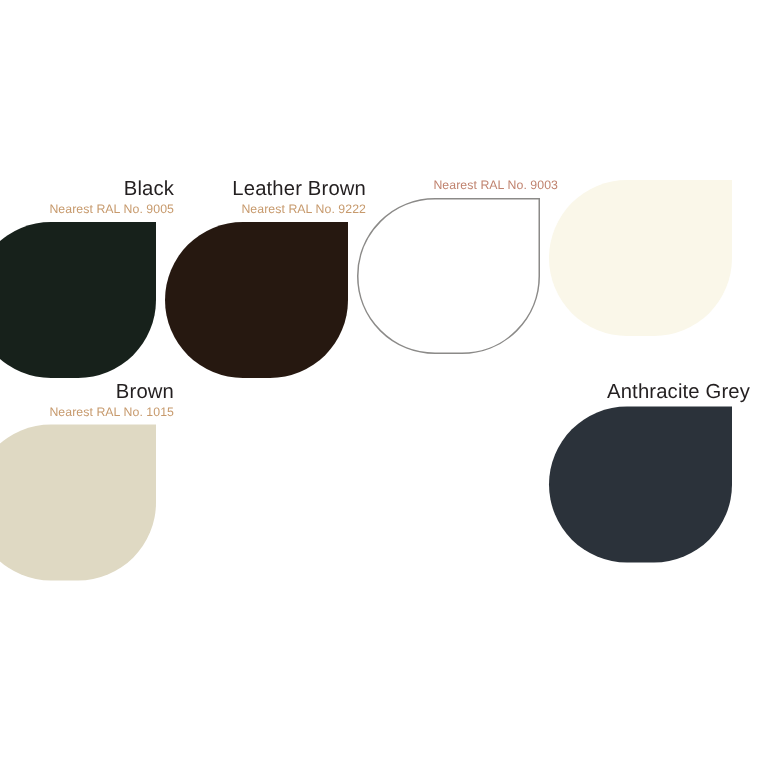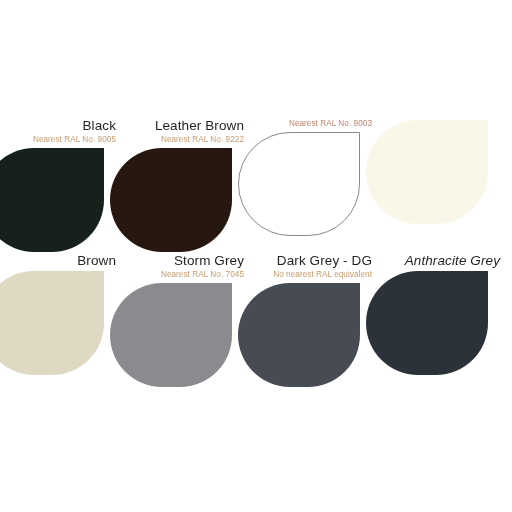--- a/index.html
+++ b/index.html
@@ -110,44 +110,27 @@
     <div class="swatch-cell" style="left: 384px; top: 118px;">
       <div class="swatch-labels">
       </div>
       <div class="swatch-shape-wrap">
         <div class="swatch-shape" style="background: rgb(250, 247, 233);"></div>
       </div>
     </div>
     <div class="swatch-cell" style="left: 0px; top: 253px;">
       <div class="swatch-labels">
         <div class="swatch-name">Brown</div>
+        <div class="swatch-ral">Nearest RAL No. 1015</div>
       </div>
       <div class="swatch-shape-wrap">
         <div class="swatch-shape" style="background: rgb(223, 217, 195);"></div>
       </div>
     </div>
-    <div class="swatch-cell" style="left: 128px; top: 253px;">
-      <div class="swatch-labels">
-        <div class="swatch-name">Storm Grey</div>
-        <div class="swatch-ral">Nearest RAL No. 7045</div>
-      </div>
-      <div class="swatch-shape-wrap">
-        <div class="swatch-shape" style="background: rgb(137, 139, 143);"></div>
-      </div>
-    </div>
-    <div class="swatch-cell" style="left: 256px; top: 253px;">
-      <div class="swatch-labels">
-        <div class="swatch-name">Dark  Grey - DG</div>
-        <div class="swatch-ral">No nearest RAL equivalent</div>
-      </div>
-      <div class="swatch-shape-wrap">
-        <div class="swatch-shape" style="background: rgb(71, 75, 84);"></div>
-      </div>
-    </div>
-    <div class="swatch-cell" style="left: 384px; top: 253px; font-style: italic;">
+    <div class="swatch-cell" style="left: 384px; top: 253px;">
       <div class="swatch-labels">
         <div class="swatch-name">Anthracite Grey</div>
       </div>
       <div class="swatch-shape-wrap">
         <div class="swatch-shape" style="background: rgb(43, 50, 58);"></div>
       </div>
     </div>
   </div>
 
 </body></html>

